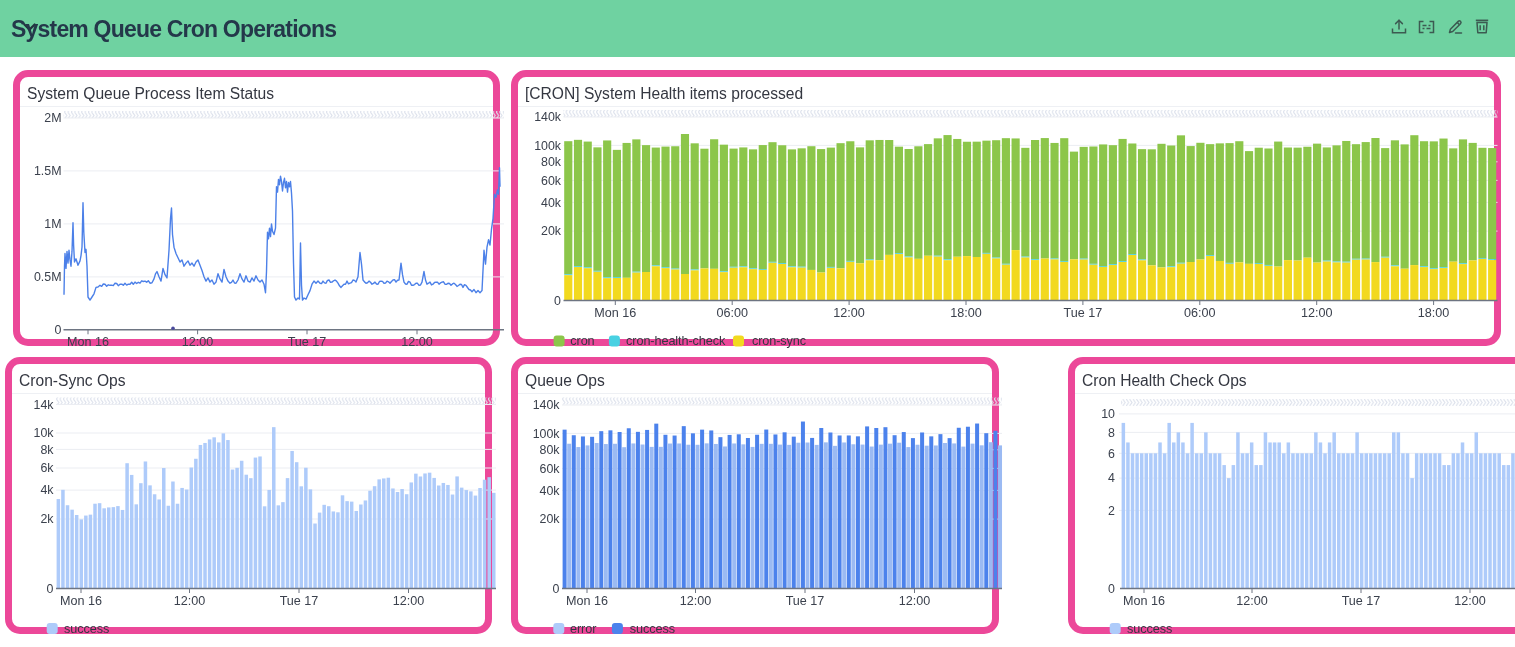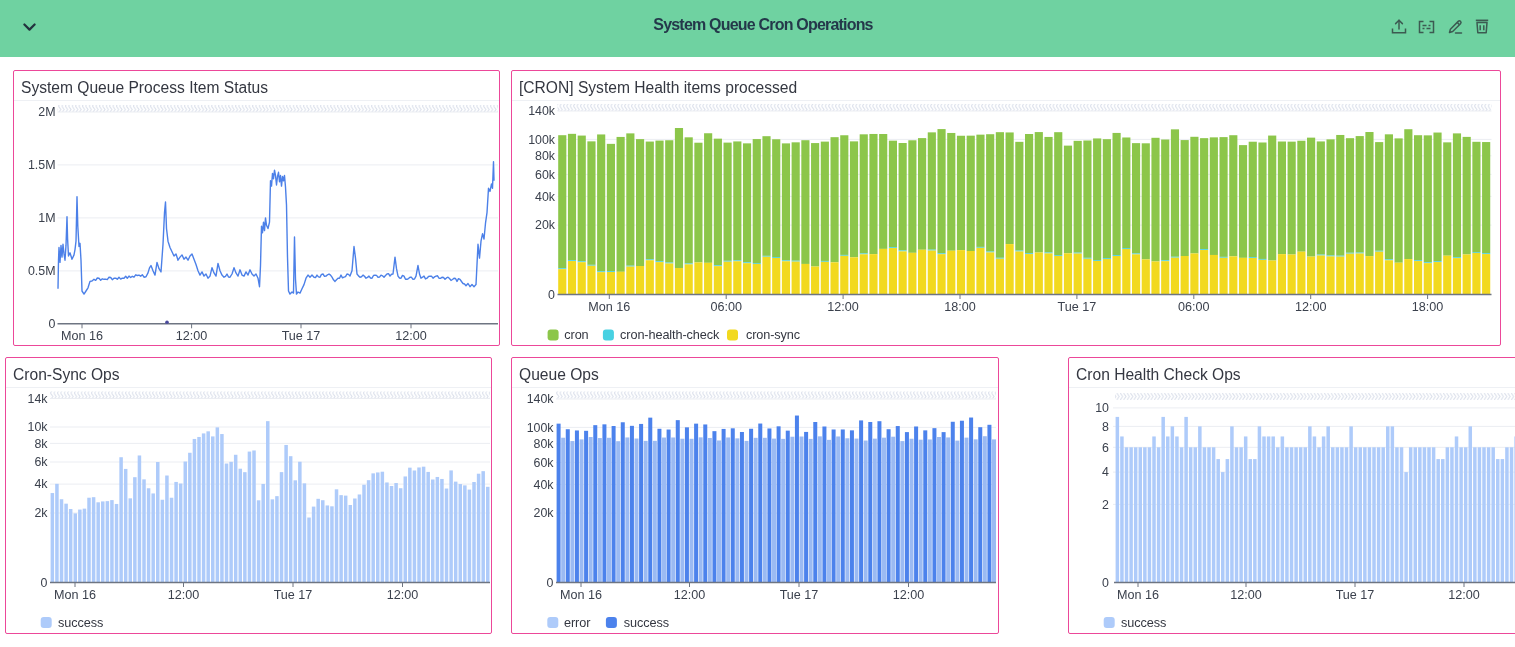--- a/index.html
+++ b/index.html
@@ -1,20 +1,20 @@
 <!DOCTYPE html>
 <html><head><meta charset="utf-8"><title>System Queue Cron Operations</title>
 <style>
 *{margin:0;padding:0;box-sizing:border-box}
 html,body{width:1515px;height:647px;background:#fff;font-family:"Liberation Sans",sans-serif;overflow:hidden}
 .hdr{position:absolute;left:0;top:0;width:1515px;height:57px;background:#6fd2a1}
-.hdr .title{position:absolute;left:11px;right:0;top:16px;text-align:center;font-size:16px;font-weight:bold;color:#24384a;letter-spacing:-0.8px}
+.hdr .title{position:absolute;left:11px;right:0;top:16px;font-size:23px;font-weight:bold;color:#24384a;letter-spacing:-0.8px}
 .chev{position:absolute;left:23px;top:23px}
 .hic{position:absolute;top:19px}
-.panel{position:absolute;background:#fff;border:1px solid #ec4899;border-radius:2px}
+.panel{position:absolute;background:#fff;border:7px solid #ec4899;border-radius:15px}
 .ph{position:absolute;left:0;top:0;right:0;height:30px;border-bottom:1px solid #eef0f4}
 .pt{position:absolute;left:7px;top:8px;font-size:15.6px;color:#343741;white-space:nowrap}
 .csvg{position:absolute;left:0;top:0}
 </style></head>
 <body>
 <div class="hdr">
   <svg class="chev" width="13" height="9" viewBox="0 0 13 9" fill="none">
       <path d="M1.4 1.5 L6.5 6.6 L11.6 1.5" stroke="#22333e" stroke-width="2.2" stroke-linecap="round" stroke-linejoin="round"></path>
     </svg>
   <div class="title">System Queue Cron Operations</div>

